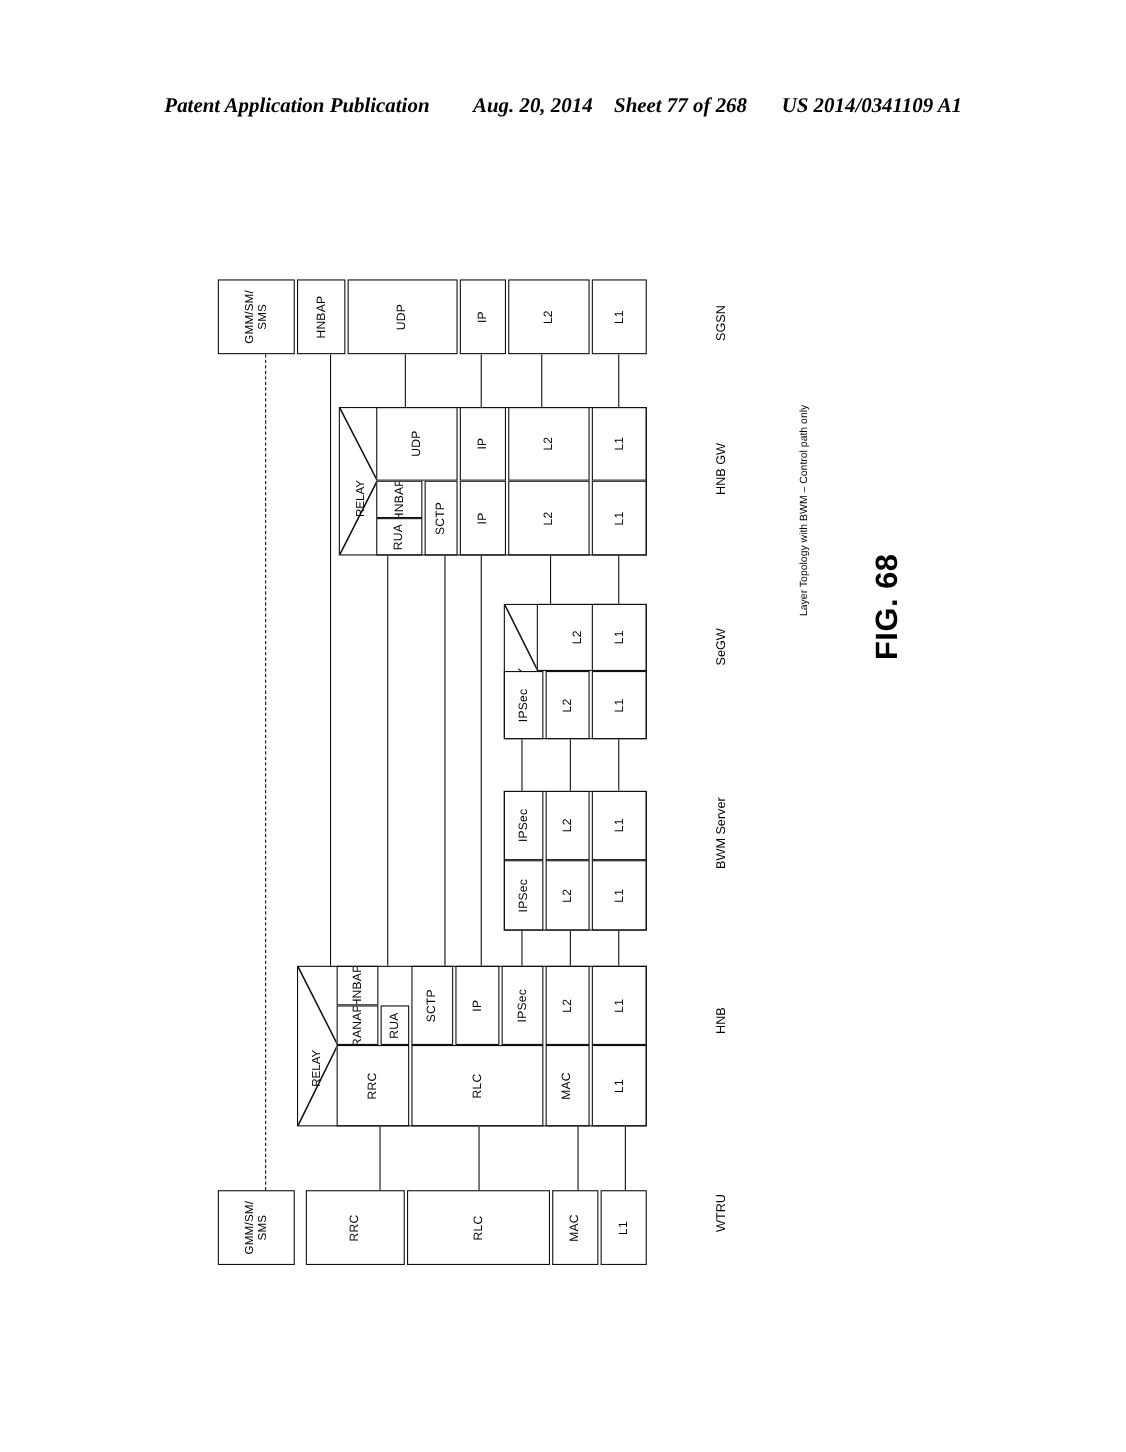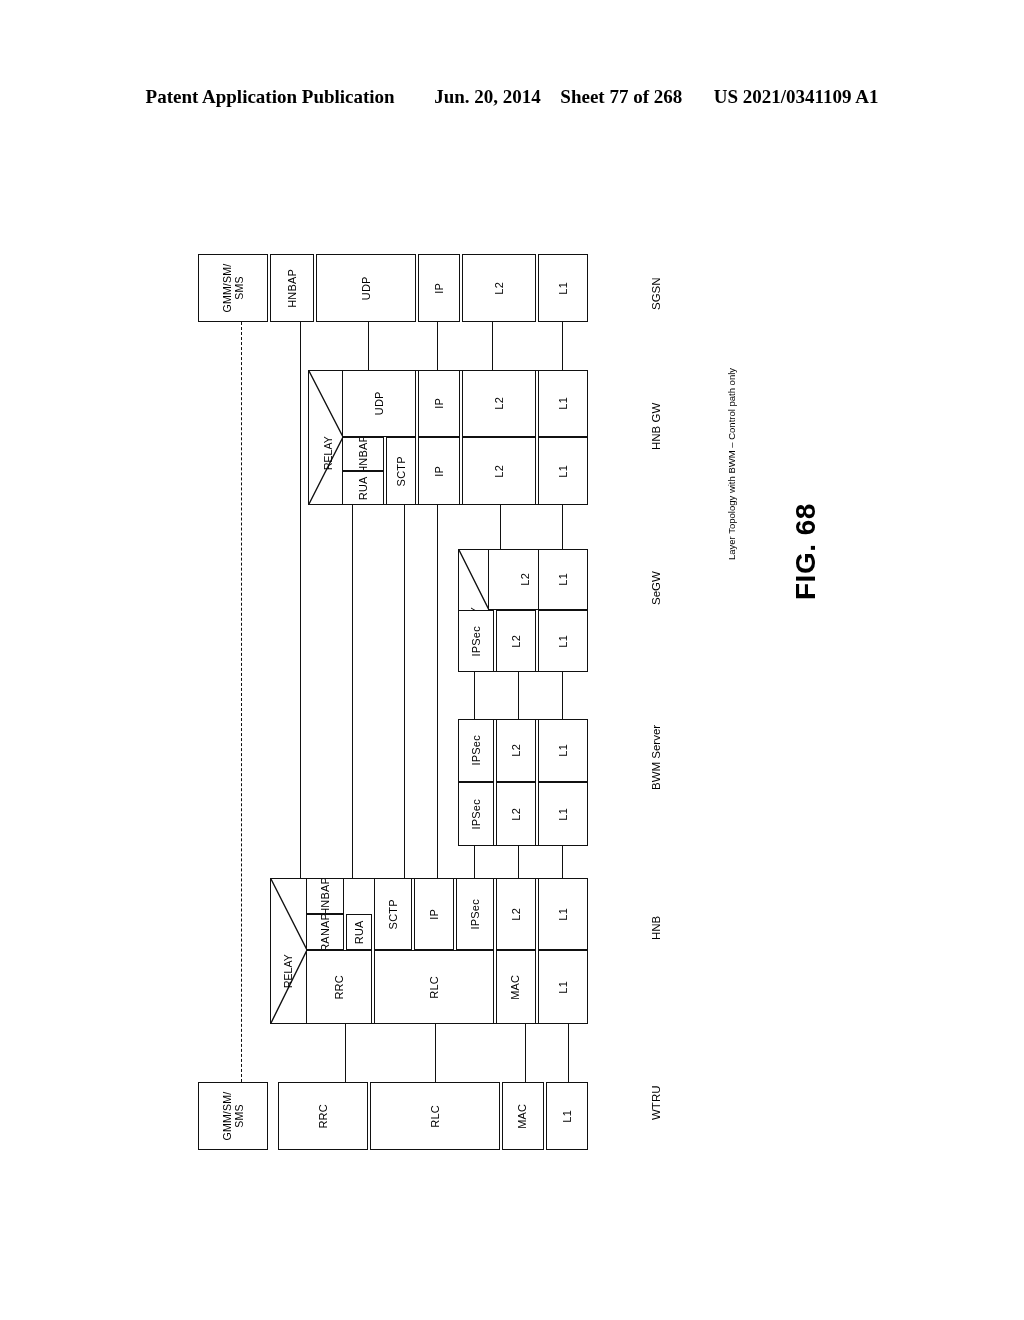--- a/index.html
+++ b/index.html
@@ -21,21 +21,21 @@
     top: 86px;
     left: 0;
     width: 1024px;
     text-align: center;
     font-family: "Liberation Serif", serif;
     font-weight: bold;
     font-size: 19px;
     color: #000;
     white-space: nowrap;
   }
-  #patent-header span { display: inline-block; }
+  #patent-header span { display: inline-block; font-style: italic; }
   .hdr-gap-1 { width: 30px; }
   .hdr-gap-2 { width: 10px; }
   .hdr-gap-3 { width: 22px; }
 
   
   #figure {
     position: absolute;
     left: 0;
     top: 0;
     width: 1024px;
@@ -134,25 +134,25 @@
     color: #000;
     letter-spacing: 0.5px;
   }
 </style>
 </head>
 <body>
 
 <div id="patent-header">
   <span>Patent Application Publication</span>
   <span class="hdr-gap-1"></span>
-  <span>Jun. 20, 2014</span>
+  <span>Aug. 20, 2014</span>
   <span class="hdr-gap-2"></span>
   <span>Sheet 77 of 268</span>
   <span class="hdr-gap-3"></span>
-  <span>US 2021/0341109 A1</span>
+  <span>US 2014/0341109 A1</span>
 </div>
 
 <div id="figure">
 
   <div class="conn dashed" style="left:241px; top:322px; height:760px;"></div>
 
   <div class="conn" style="left:300px; top:322px; height:556px;"></div>
 
   <div class="conn" style="left:368px; top:322px; height:50px;"></div>
   <div class="conn" style="left:437px; top:322px; height:50px;"></div>

